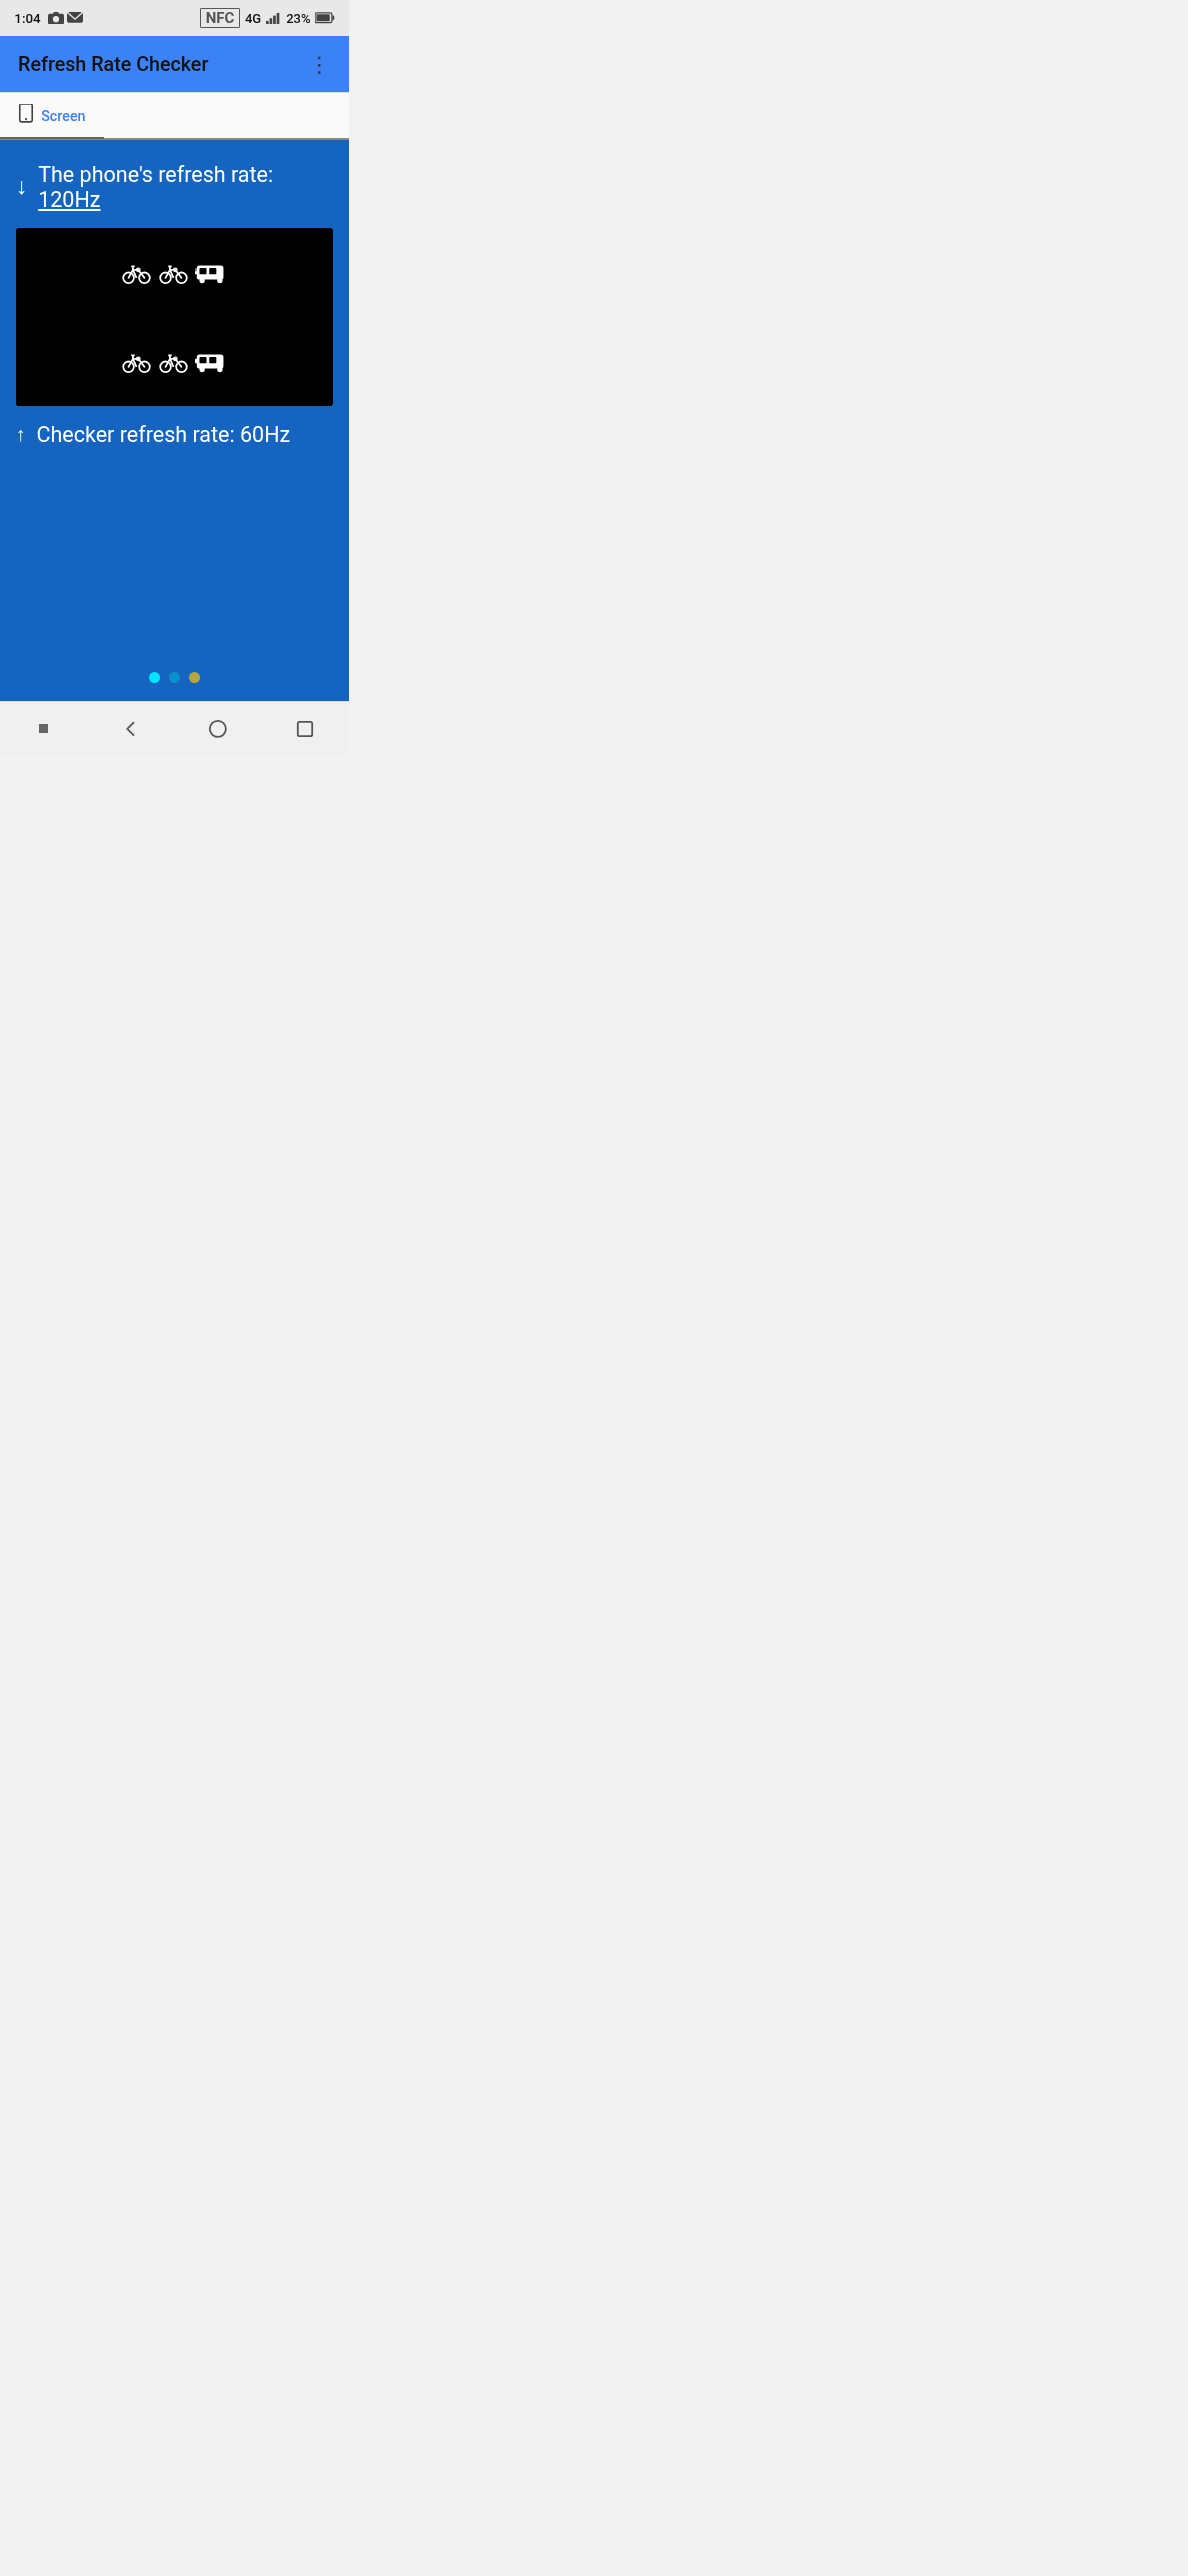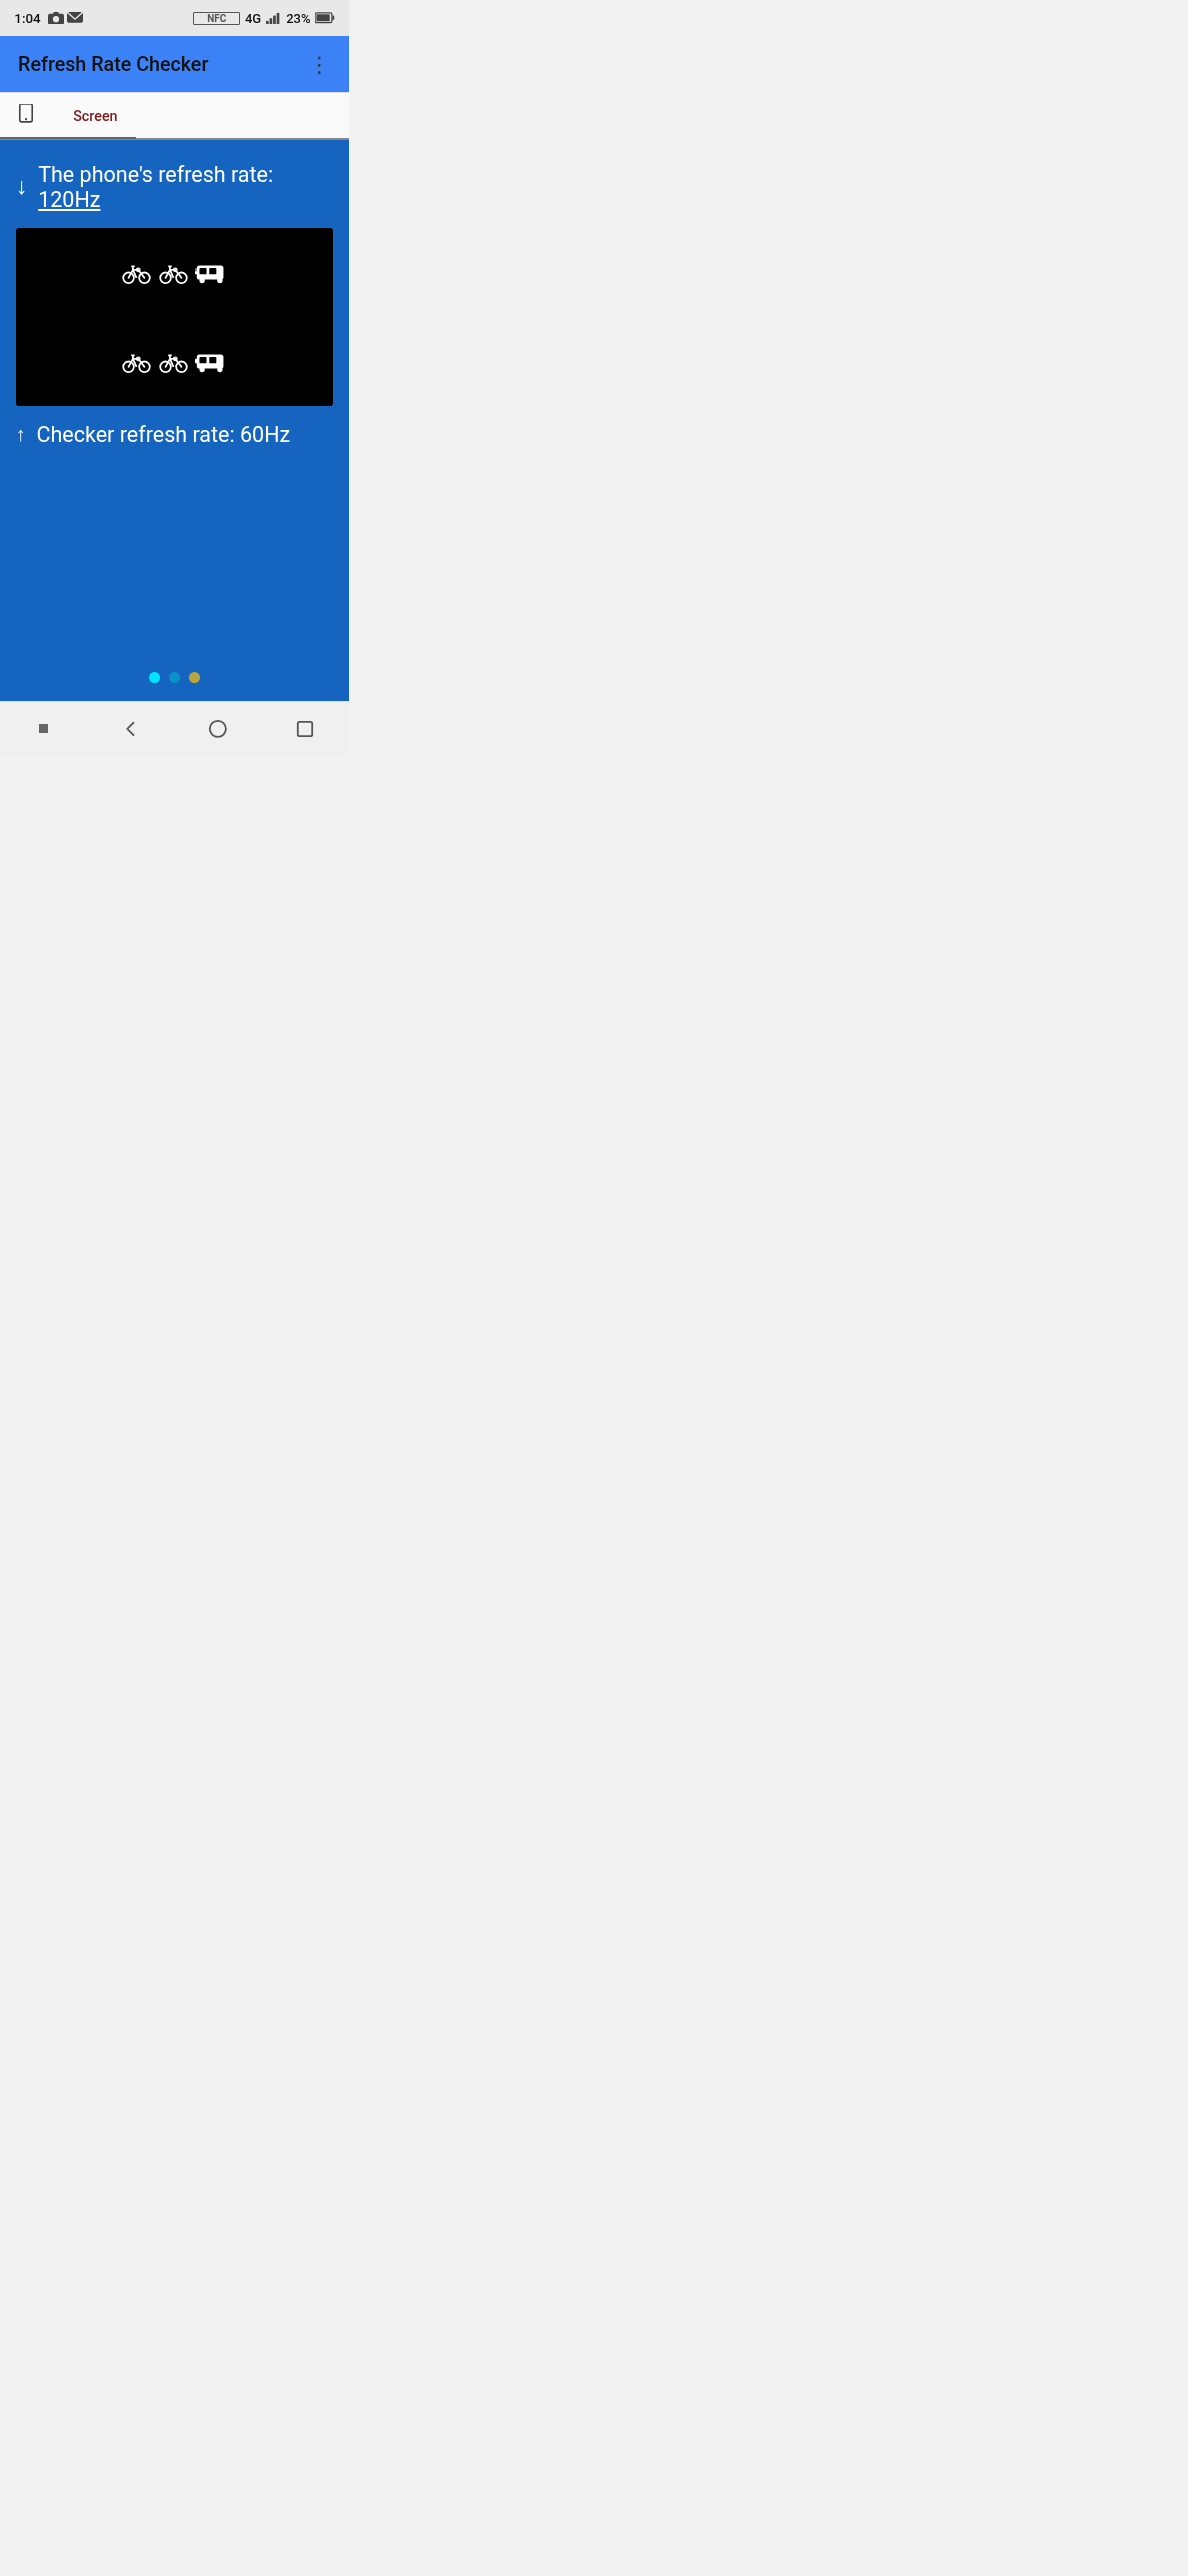--- a/index.html
+++ b/index.html
@@ -92,22 +92,21 @@
       border-bottom: 2.7px solid #666;
       margin-bottom: -2.7px;
     }
     .tab-icon {
       font-size: 16px;
       color: #444;
     }
     .tab-label {
       font-size: 14.3px;
       font-weight: 500;
-      color: #7f1d1d;
-      margin-left: 32px;
+      color: #3b82f6;
     }
 
     
     .main-content {
       background: #1565C0;
       flex: 1;
       display: flex;
       flex-direction: column;
       padding: 21.5px 16px 18px 16px;
       min-height: 0;
@@ -226,25 +225,25 @@
     }
     .nav-btn {
       width: 45px;
       height: 36px;
       display: flex;
       align-items: center;
       justify-content: center;
       cursor: pointer;
     }
     .nfc-text {
-      font-size: 10px;
+      font-size: 15px;
       font-weight: bold;
       color: #555;
       border: 0.9px solid #555;
-      padding: 0 13px;
+      padding: 0 5px;
       border-radius: 1px;
     }
 
     
     @keyframes moveRight {
       0%   { transform: translateX(-54px); }
       100% { transform: translateX(54px); }
     }
     @keyframes moveRight2 {
       0%   { transform: translateX(-36px); }

